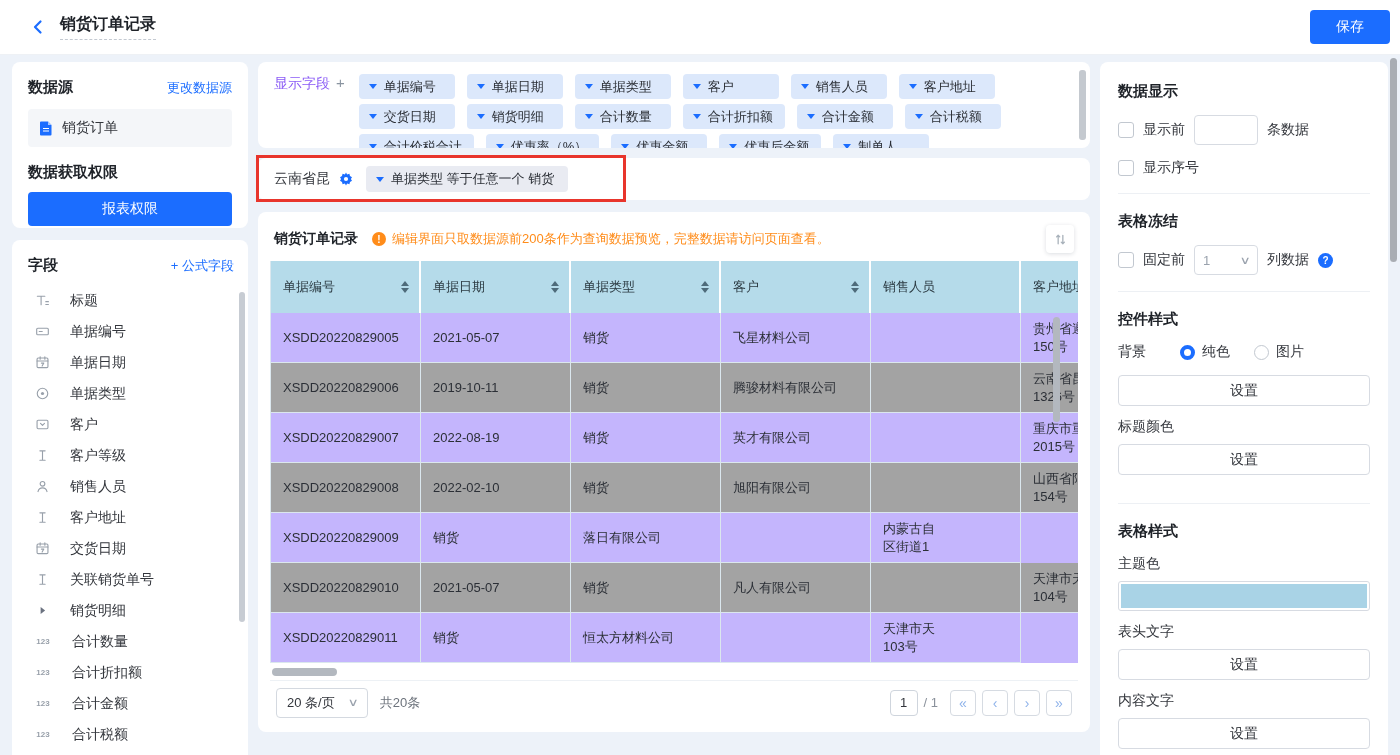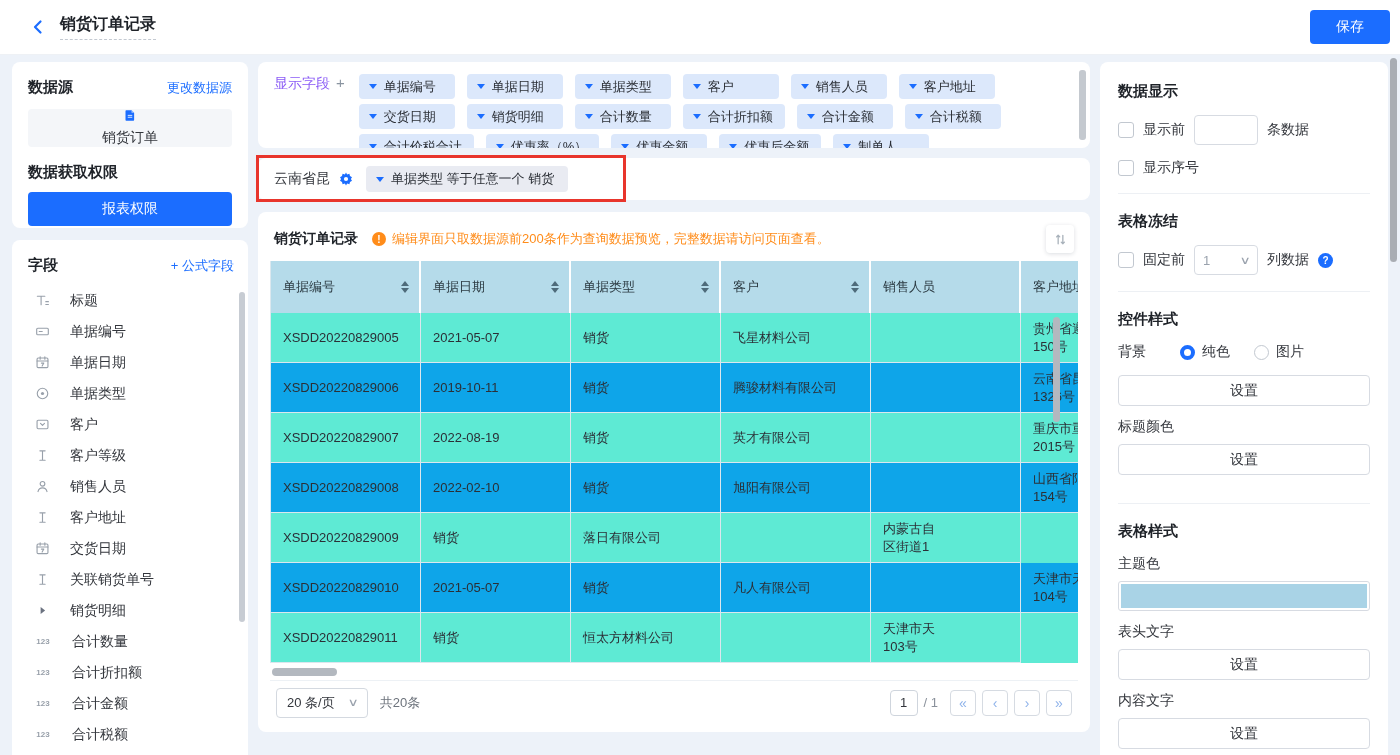--- a/index.html
+++ b/index.html
@@ -11,21 +11,21 @@
   .topbar { position:absolute; left:0; top:0; width:1400px; height:55px; background:#fff; border-bottom:1px solid #eef1f5; display:flex; align-items:center; padding:0 10px 0 24px; z-index:5; }
   .back-btn { width:28px; height:28px; display:flex; align-items:center; justify-content:center; cursor:pointer; }
   .page-title { font-size:16px; font-weight:bold; color:#1f2329; margin-left:8px; padding-bottom:4px; border-bottom:1px dashed #c3c9d1; }
   .save-btn { margin-left:auto; background:#1b6dff; color:#fff; font-size:14px; border:none; border-radius:4px; padding:8px 26px; cursor:pointer; }
 
   
   .ds-card { left:12px; top:62px; width:236px; height:166px; padding:16px; }
   .row-between { display:flex; align-items:center; justify-content:space-between; }
   .sec-title { font-size:15px; font-weight:bold; color:#1f2329; }
   .blue-link { font-size:13px; color:#1b6dff; cursor:pointer; }
-  .source-item { margin-top:12px; height:38px; background:#f4f6f9; border-radius:4px; display:flex; align-items:center; padding:0 10px; gap:8px; font-size:14px; color:#33363c;flex-direction:column; }
+  .source-item { margin-top:12px; height:38px; background:#f4f6f9; border-radius:4px; display:flex; align-items:center; padding:0 10px; gap:8px; font-size:14px; color:#33363c; }
   .perm-title { margin-top:16px; font-size:15px; font-weight:bold; color:#1f2329; }
   .perm-btn { margin-top:10px; width:100%; height:34px; background:#1b6dff; color:#fff; font-size:14px; border:none; border-radius:4px; cursor:pointer; }
 
   .fields-card { left:12px; top:240px; width:236px; height:540px; padding:16px 14px 16px 16px; }
   .field-list { margin-top:10px; position:relative; }
   .field-item { display:flex; align-items:center; gap:20px; height:31px; font-size:14px; color:#33363c; cursor:pointer; padding-left:6px; }
   .f-ic { width:16px; height:16px; display:inline-flex; align-items:center; justify-content:center; flex:0 0 16px; }
   .f-ic svg { width:15px; height:15px; }
   .f-ic.num { font-size:8px; color:#98a0aa; font-weight:bold; letter-spacing:0; width:18px; flex-basis:18px; }
   .vscroll { position:absolute; width:6px; border-radius:3px; background:#c7ccd3; }
@@ -56,22 +56,22 @@
   .warn-ic { width:14px; height:14px; border-radius:50%; background:#ff8c1a; color:#fff; font-size:10px; font-weight:bold; display:inline-flex; align-items:center; justify-content:center; flex:0 0 14px; }
   .sort-box { margin-left:auto; width:28px; height:28px; background:#fff; border-radius:4px; box-shadow:0 1px 4px rgba(31,42,68,.16); display:flex; align-items:center; justify-content:center; cursor:pointer; }
   .tbl-wrap { position:relative; margin-top:6px; width:808px; height:402px; overflow:hidden; border-left:1px solid #dce8ef; }
   .tbl { width:900px; }
   .thead { display:flex; height:52px; }
   .th { background:#b5dbea; display:flex; align-items:center; justify-content:space-between; padding:0 10px 0 12px; font-size:13px; color:#2b3a42; border-right:2px solid #fff; flex:0 0 150px; }
   .sorter { display:inline-flex; flex-direction:column; gap:2px; }
   .sorter i { width:0; height:0; border-left:4px solid transparent; border-right:4px solid transparent; }
   .sorter .up { border-bottom:5px solid #4e6b7a; }
   .sorter .down { border-top:5px solid #4e6b7a; }
-  .tr { display:flex; height:50px; background:#5eead4; }
-  .tr.alt { background:#0ea5e9; }
+  .tr { display:flex; height:50px; background:#c4b5fd; }
+  .tr.alt { background:#a3a3a3; }
   .td { flex:0 0 150px; display:flex; flex-direction:column; justify-content:center; padding:0 12px; font-size:13px; color:#2b2f36; border-right:1px solid #dbe7ee; border-bottom:1px solid #dbe7ee; line-height:18px; white-space:nowrap; overflow:hidden; }
   .tbl-vscroll { position:absolute; right:18px; top:56px; width:7px; height:105px; border-radius:4px; background:#b3b8bf; }
   .hscroll { margin-top:5px; margin-left:2px; width:65px; height:8px; border-radius:4px; background:#b3b8bf; }
   .pager { height:44px; border-top:1px solid #edf1f5; margin-top:4px; display:flex; align-items:center; padding:0 6px; gap:12px; }
   .size-sel { height:30px; border:1px solid #d4d9e0; border-radius:4px; display:inline-flex; align-items:center; gap:14px; padding:0 10px; font-size:13px; color:#33363c; cursor:pointer; background:#fff; }
   .chev { font-size:11px; color:#9aa2ad; transform:scaleX(1.4); }
   .total-lbl { font-size:13px; color:#6d737c; }
   .pager-right { margin-left:auto; display:flex; align-items:center; gap:6px; }
   .page-input { width:28px; height:26px; border:1px solid #cfd5dd; border-radius:4px; text-align:center; font-size:13px; color:#33363c; font-family:inherit; }
   .of-lbl { font-size:13px; color:#8a919b; margin-right:6px; }

